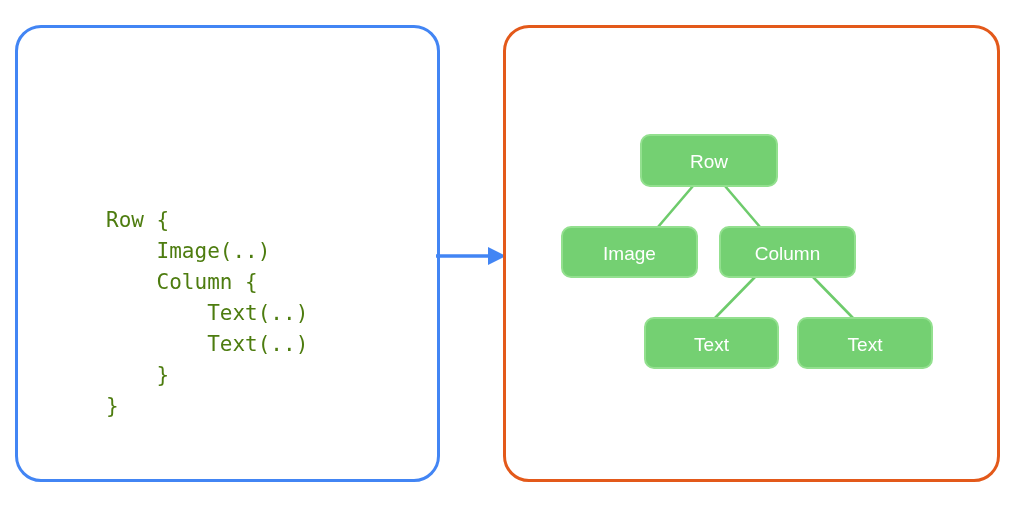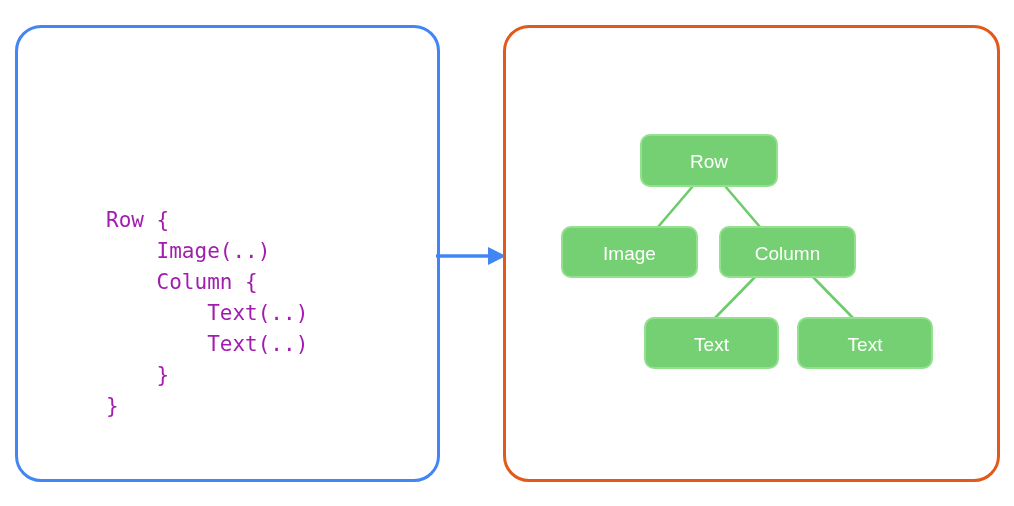--- a/index.html
+++ b/index.html
@@ -48,21 +48,21 @@
 
   
   #code-block {
     position: absolute;
     left: 88px;
     top: 177px;
     margin: 0;
     font-family: "DejaVu Sans Mono", "Liberation Mono", monospace;
     font-size: 21px;
     line-height: 31px;
-    color: #a21caf;
+    color: #4d7c0f;
     white-space: pre;
     letter-spacing: 0px;
   }
 
   
   #arrow-svg {
     position: absolute;
     left: 430px;
     top: 236px;
     width: 80px;

